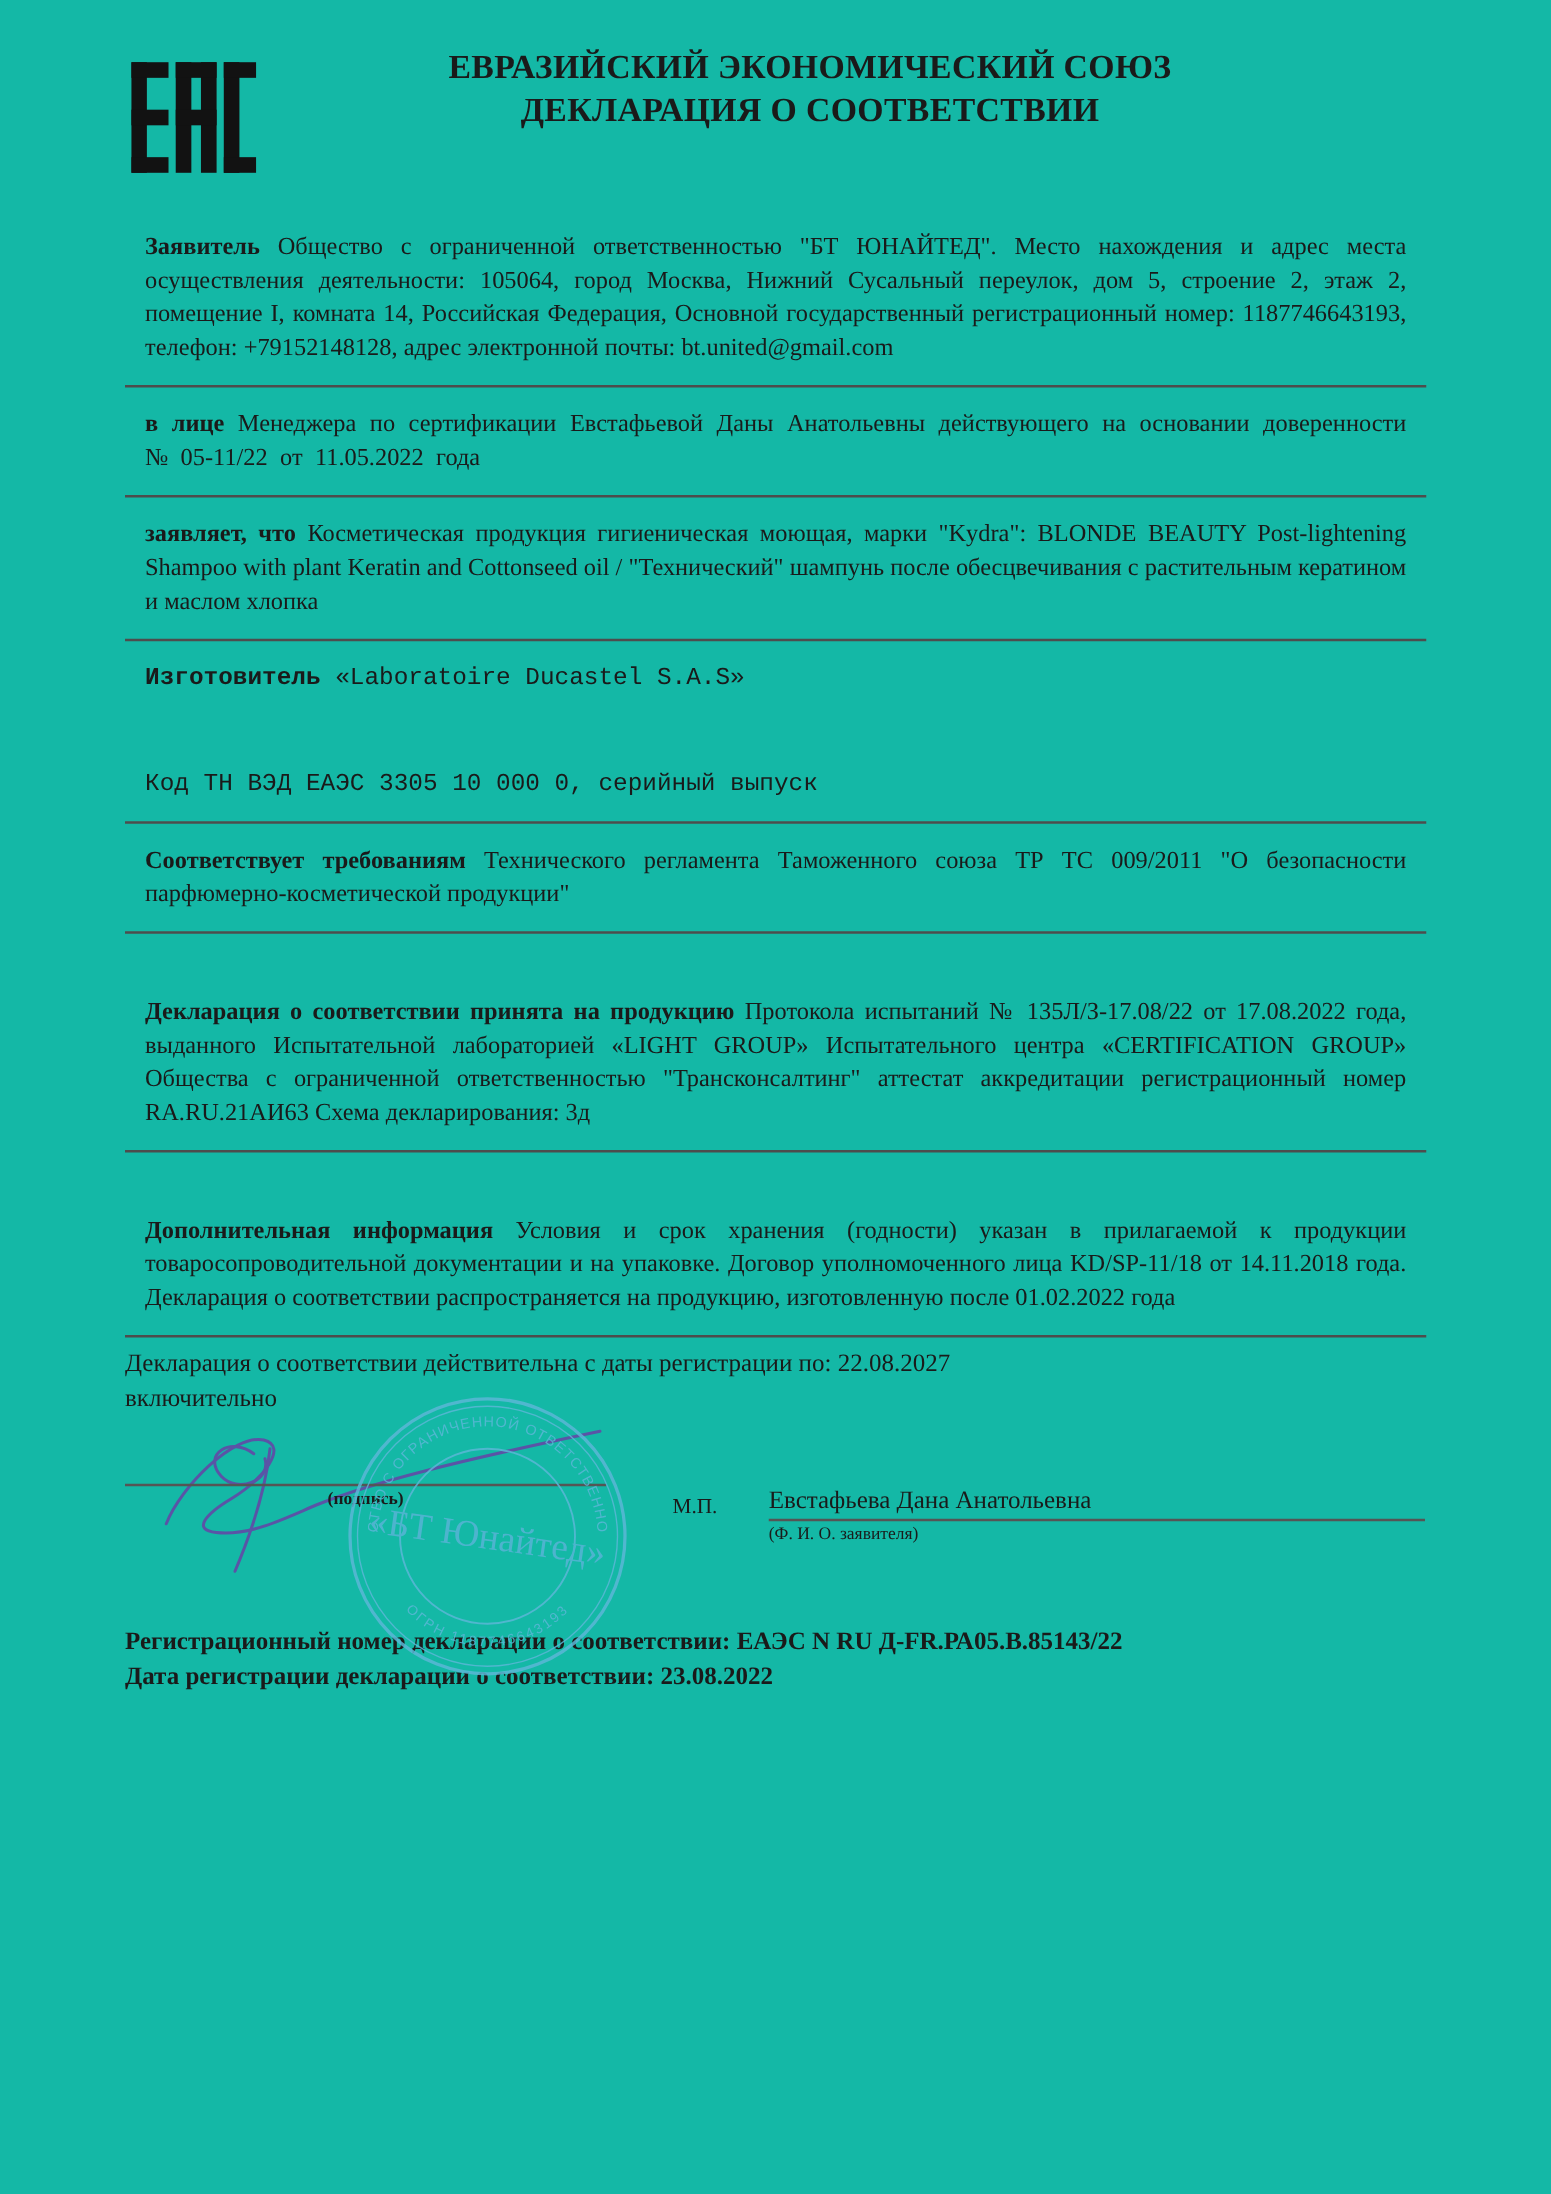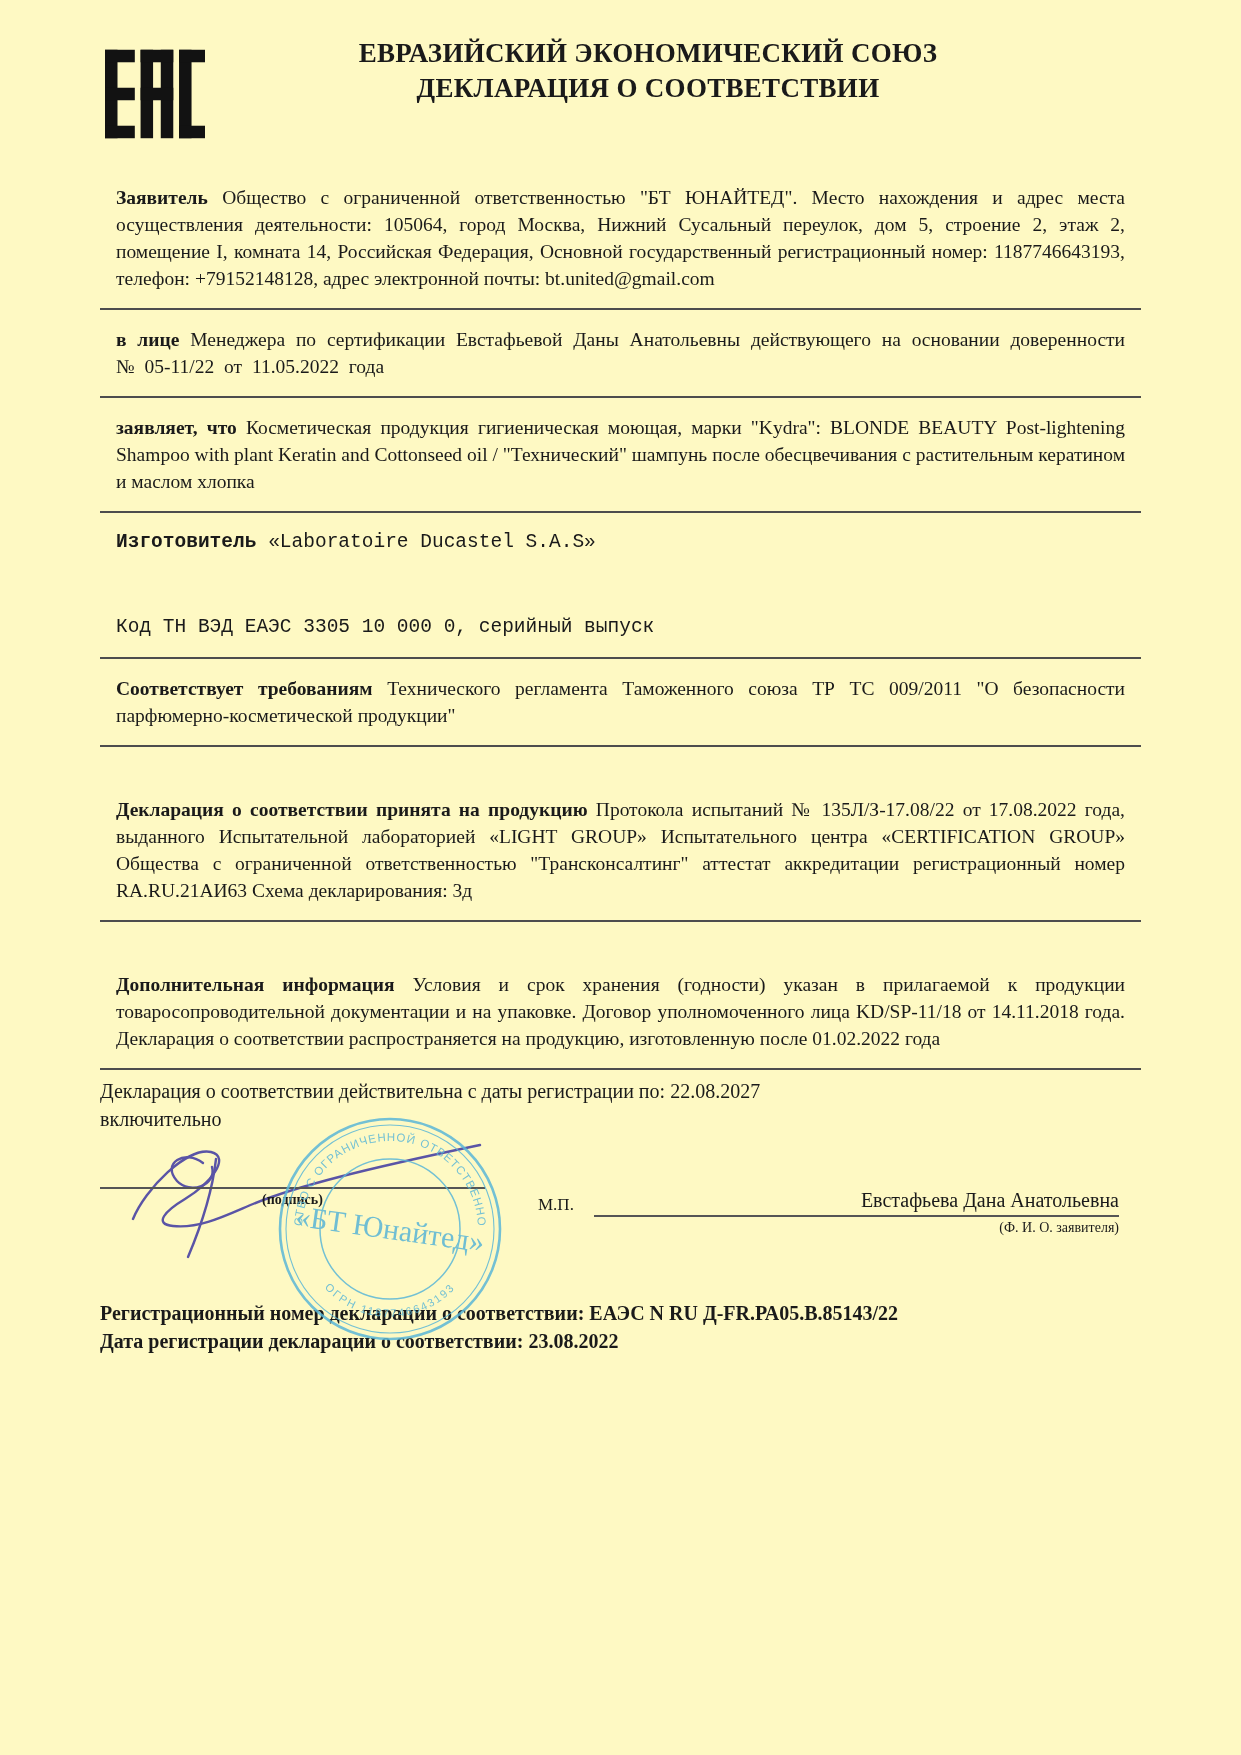--- a/index.html
+++ b/index.html
@@ -1,36 +1,36 @@
 <!DOCTYPE html>
 <html><head>
 <meta charset="utf-8">
 <style>
   html,body { margin:0; padding:0; background:#ffffff; }
   .page {
-    width:1241px; min-height:1755px; background:#fef9c3; box-sizing:border-box;
+    width:1241px; min-height:1755px; background:#14b8a6; box-sizing:border-box;
     position:relative; padding:36px 100px 0 100px;
     font-family:"Liberation Serif", serif; color:#1a1a1a;
   }
   .header { position:relative; height:118px; margin-bottom:30px; }
   .eac-logo { position:absolute; left:5px; top:12px; }
   .titles { text-align:center; padding-left:55px; font-weight:bold; font-size:27px; line-height:35px; letter-spacing:0.3px; }
   .sr { position:absolute; width:1px; height:1px; overflow:hidden; clip:rect(0 0 0 0); }
   p.doc { margin:16px; font-size:19.5px; line-height:27px; text-align:justify; }
   p.nojust { text-align:left;font-family:Liberation Mono, monospace; }
   .lbl { font-weight:bold; }
   .rule { border:none; border-top:2px solid #4d4d4d; margin:7px 0; height:0; }
   .spacer { height:26px; }
   .validity { font-weight:normal; font-size:20px; line-height:28px; }
   .sig-zone { position:relative; height:150px; margin-top:6px; }
   .sig-left { position:absolute; left:0; top:48px; width:385px; text-align:center;font-weight:bold; }
   .sig-line { border-top:2px solid #555; height:0; }
   .sig-caption { font-size:14px; line-height:18px; margin-top:2px; }
   .mp { position:absolute; left:438px; top:56px; font-size:17px; }
-  .sig-right { position:absolute; left:494px; top:48px; width:525px; text-align:right; }
+  .sig-right { position:absolute; left:515px; top:48px; width:525px; text-align:left; }
   .sig-name { font-size:20px; line-height:26px; margin-bottom:2px; }
   .scribble { position:absolute; left:15px; top:-8px; }
   .stamp { position:absolute; left:150px; top:-50px; opacity:0.85; }
   .stamp text { font-family:"Liberation Sans", sans-serif; }
   .footer { margin-top:10px; font-weight:bold; font-size:20px; line-height:28px; }
 </style>
 </head>
 <body>
 
 <div class="page">

